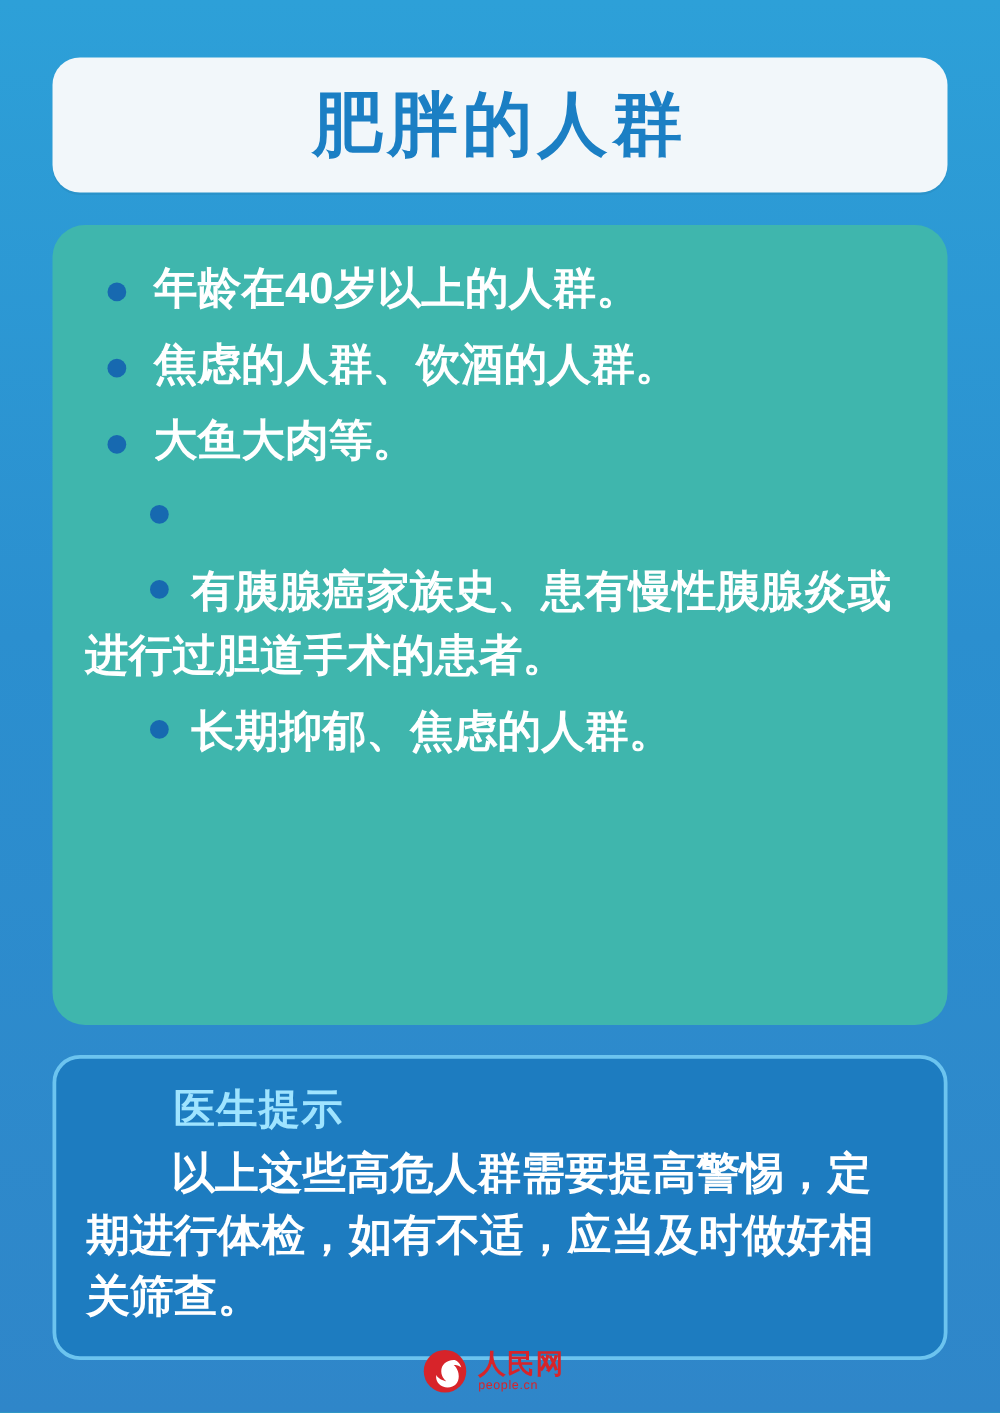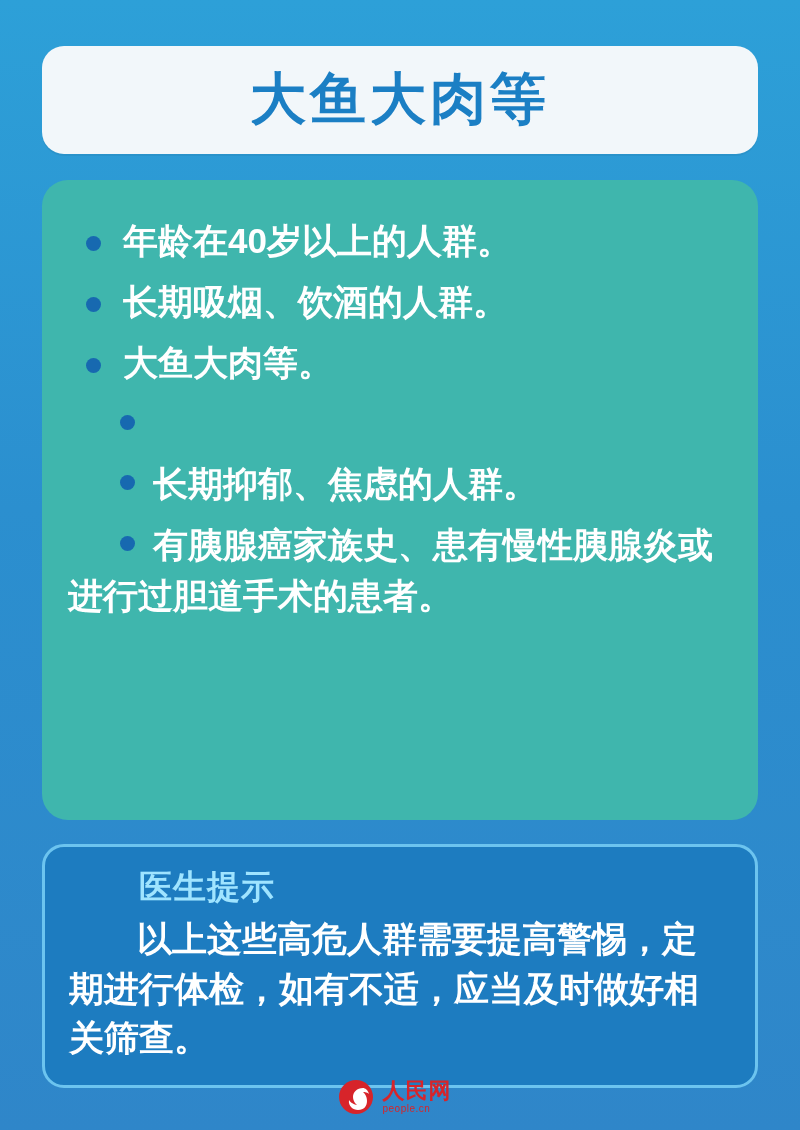--- a/index.html
+++ b/index.html
@@ -38,21 +38,21 @@
     font-weight: bold;
     letter-spacing: 4px;
     color: #1b7fc4;
     font-family: "Liberation Sans", "DejaVu Sans", sans-serif;
   }
   
   .list-card {
     margin-top: 26px;
     background: #3fb6ad;
     border-radius: 26px;
-    padding: 36px 26px 30px 26px;
+    padding: 26px 26px 30px 26px;
     box-sizing: border-box;
     min-height: 640px;
   }
   ul.points {
     list-style: none;
     margin: 0;
     padding: 0;
   }
   ul.points li {
     color: #ffffff;
@@ -136,42 +136,42 @@
     letter-spacing: 0.5px;
     margin-top: 2px;
   }
 </style>
 </head>
 <body>
 
 <div class="page">
 
   <div class="title-card">
-    <div class="title-text">大鱼大肉等</div>
+    <div class="title-text">肥胖的人群</div>
   </div>
 
   <div class="list-card">
     <ul class="points">
       <li class="short">
         <span class="bullet"></span><span>年龄在40岁以上的人群。</span>
       </li>
       <li class="short">
-        <span class="bullet"></span><span>长期吸烟、饮酒的人群。</span>
+        <span class="bullet"></span><span>焦虑的人群、饮酒的人群。</span>
       </li>
       <li class="short">
         <span class="bullet"></span><span>大鱼大肉等。</span>
       </li>
       <li class="long item-5">
         <span class="bullet"></span>
       </li>
+      <li class="long item-6">
+        <span class="bullet"></span><span>有胰腺癌家族史、患有慢性胰腺炎或进行过胆道手术的患者。</span>
+      </li>
       <li class="long item-7">
         <span class="bullet"></span><span>长期抑郁、焦虑的人群。</span>
-      </li>
-      <li class="long item-6">
-        <span class="bullet"></span><span>有胰腺癌家族史、患有慢性胰腺炎或进行过胆道手术的患者。</span>
       </li>
     </ul>
   </div>
 
   <div class="tip-card">
     <div class="tip-title">医生提示</div>
     <div class="tip-body">以上这些高危人群需要提高警惕，定期进行体检，如有不适，应当及时做好相关筛查。</div>
   </div>
 
   <div class="footer">

